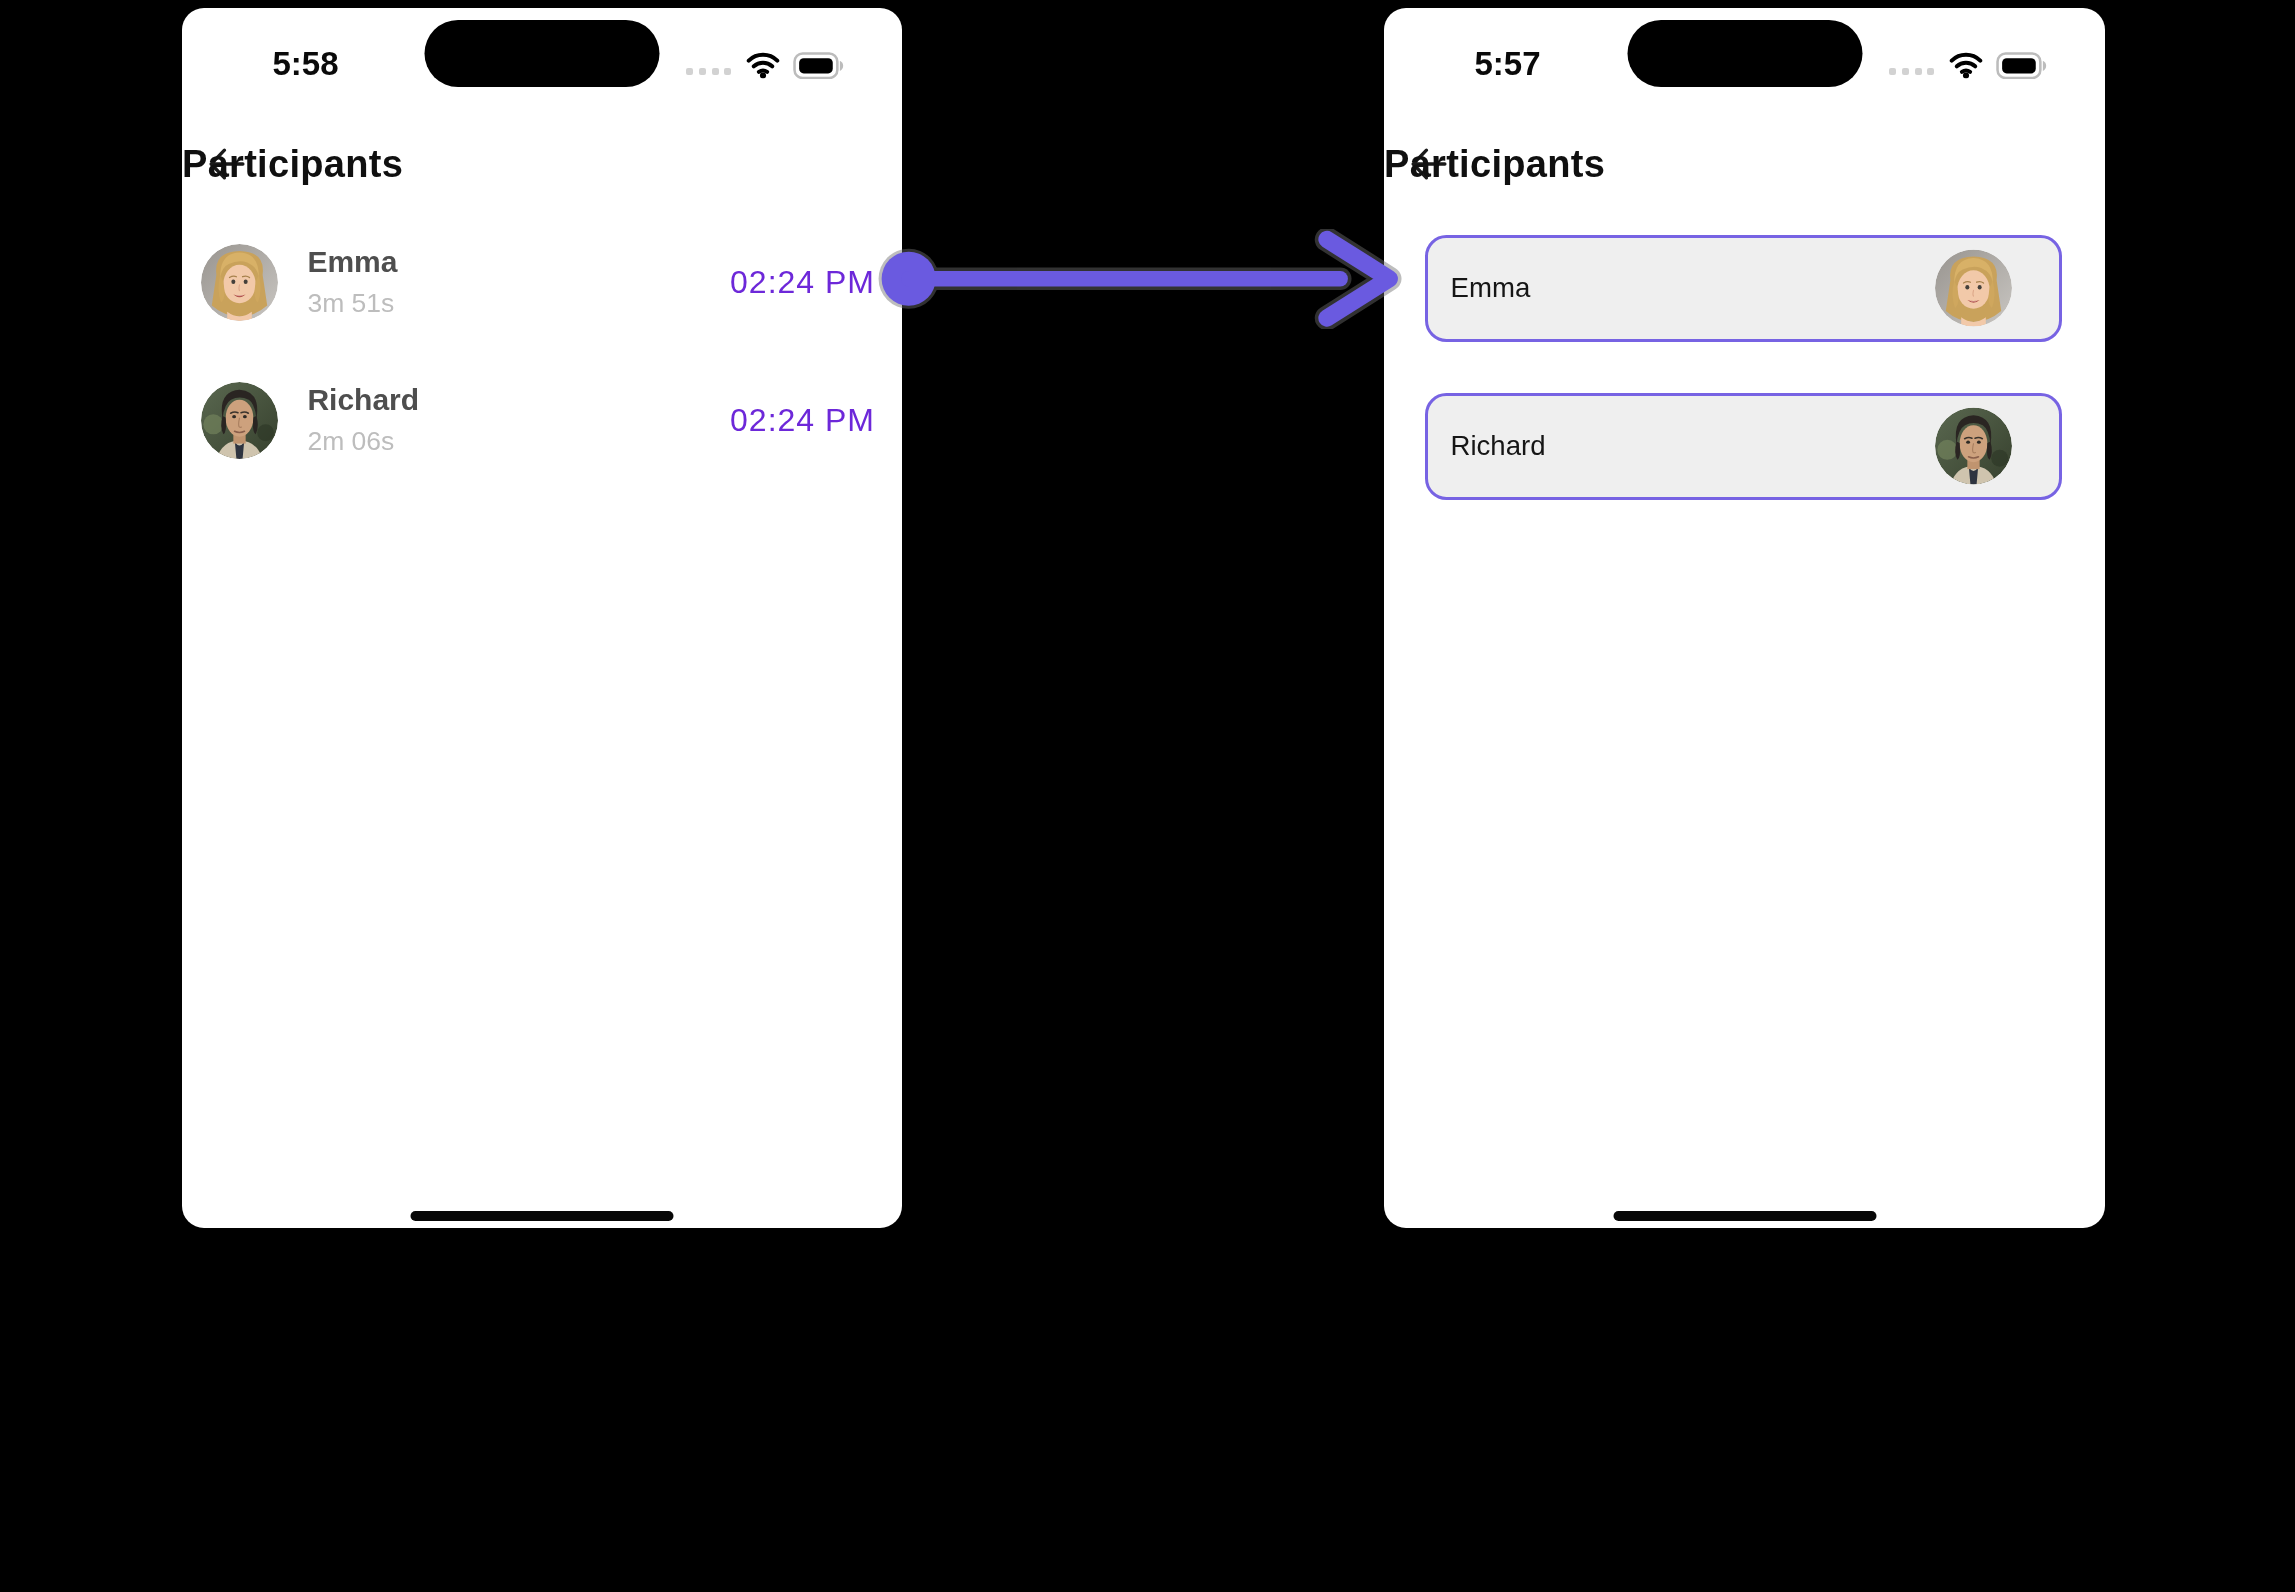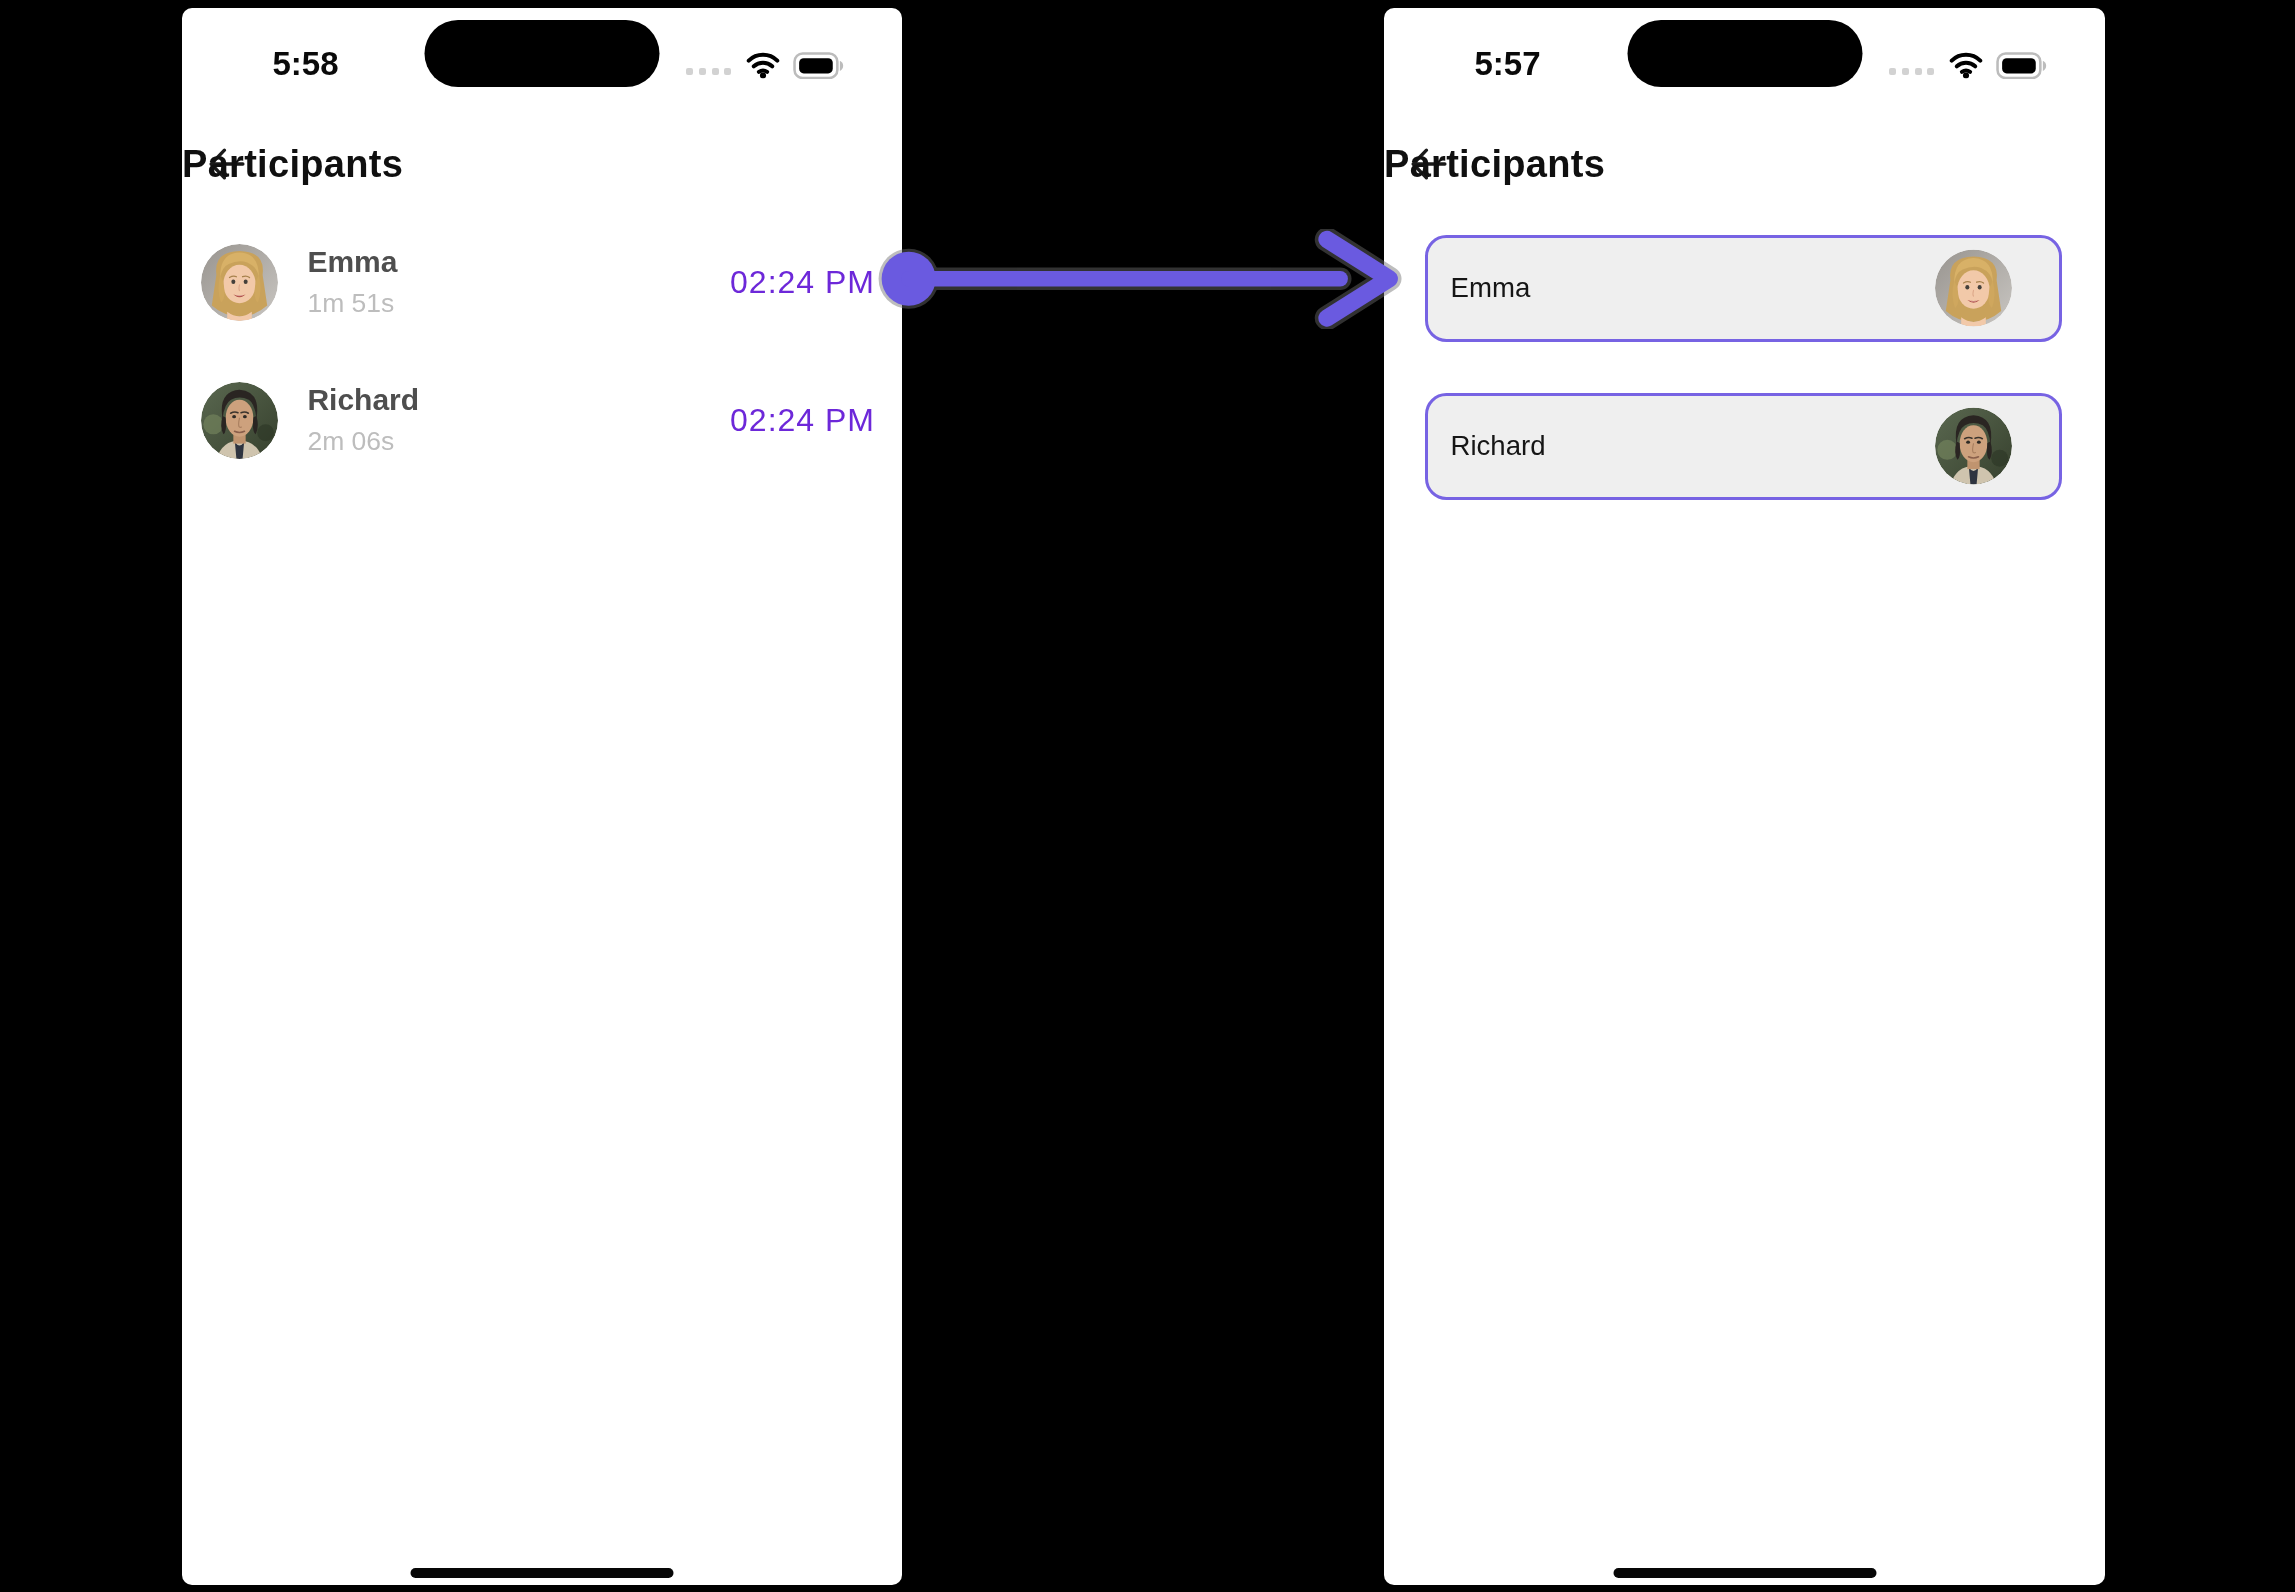--- a/index.html
+++ b/index.html
@@ -6,22 +6,22 @@
   body {
     width:2295px; height:1593px;
     background:#000;
     position:relative;
     overflow:hidden;
     font-family:"Liberation Sans","DejaVu Sans",sans-serif;
   }
 
   
   .phone {
-    position:absolute; top:7.7px; height:1577px;
-    background:#fff; border-radius:10px; overflow:hidden;
+    position:absolute; top:7.7px; height:1220px;
+    background:#fff; border-radius:22px; overflow:hidden;
   }
   #phone-left  { left:182px;  width:720px; }
   #phone-right { left:1384px; width:721px; }
 
   .island {
     position:absolute; top:12.2px; left:50%; transform:translateX(-50%);
     width:235px; height:67px; background:#000; border-radius:34px;
   }
 
   
@@ -196,21 +196,21 @@
       </svg>
   </button>
   <h1 class="page-title">Participants</h1>
 
   <div class="p-row" id="row-0">
     <svg class="avatar" viewBox="0 0 100 100">
         <use href="#sym-emma"></use>
       </svg>
     <div class="p-text">
       <span class="p-name">Emma</span>
-      <span class="p-duration">1m 51s</span>
+      <span class="p-duration">3m 51s</span>
     </div>
     <span class="p-time">02:24 PM</span>
   </div>
 
   <div class="p-row" id="row-1">
     <svg class="avatar" viewBox="0 0 100 100">
         <use href="#sym-richard"></use>
       </svg>
     <div class="p-text">
       <span class="p-name">Richard</span>

